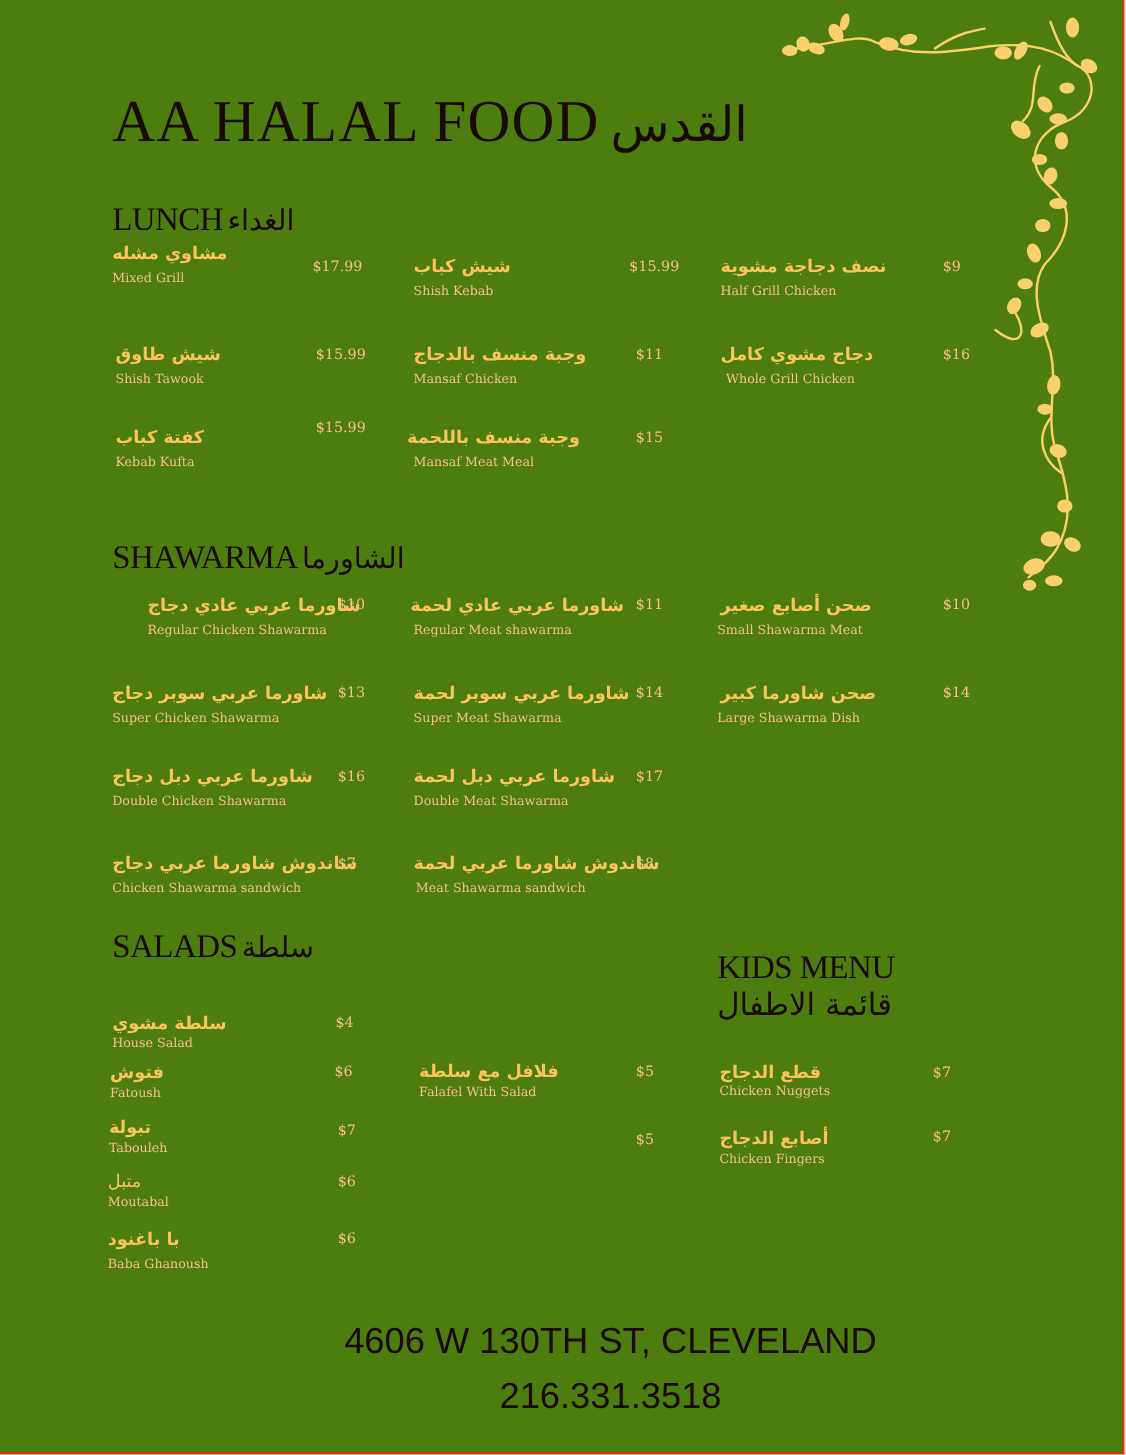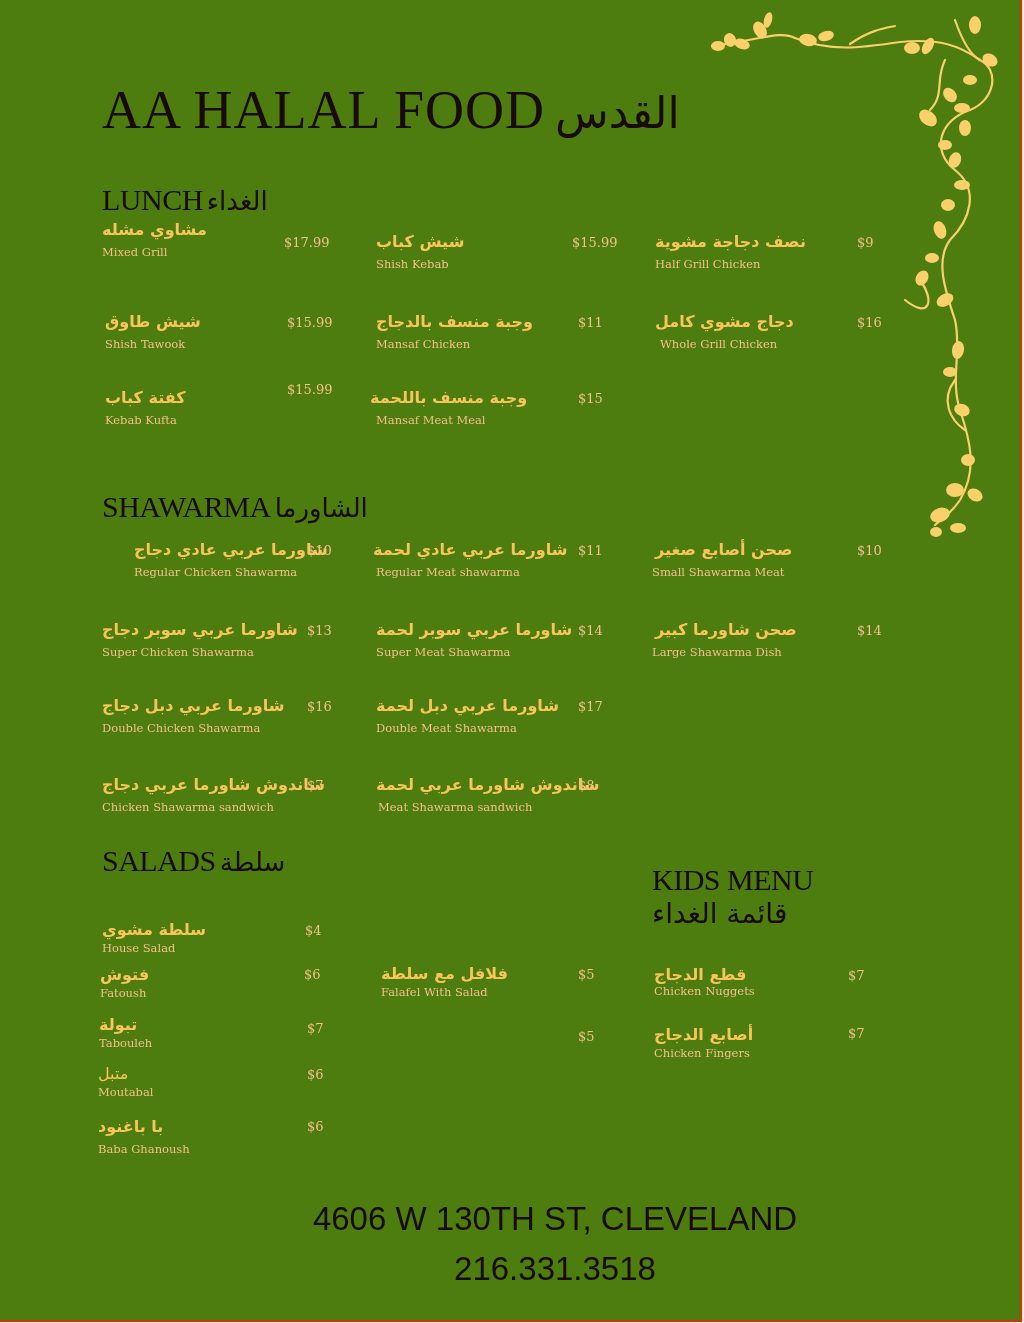--- a/index.html
+++ b/index.html
@@ -256,21 +256,21 @@
   <div class="item" style="left:381px; top:964px;">
     <span class="ar">فلافل مع سلطة</span>
     <span class="en" style="margin-top:0;">Falafel With Salad</span>
   </div>
   <div class="price" style="left:578px; top:967px;">$5</div>
 
   <div class="price" style="left:578px; top:1029px;">$5</div>
 
   <div class="section-h" style="left:652px; top:863px;">
     <span>KIDS MENU</span>
-    <span class="ar-block">قائمة الغداء</span>
+    <span class="ar-block">قائمة الاطفال</span>
   </div>
 
   <div class="item" style="left:654px; top:965px;">
     <span class="ar">قطع الدجاج</span>
     <span class="en" style="margin-top:-2px;">Chicken Nuggets</span>
   </div>
   <div class="price" style="left:848px; top:968px;">$7</div>
 
   <div class="item" style="left:654px; top:1025px;">
     <span class="ar">أصابع الدجاج</span>

